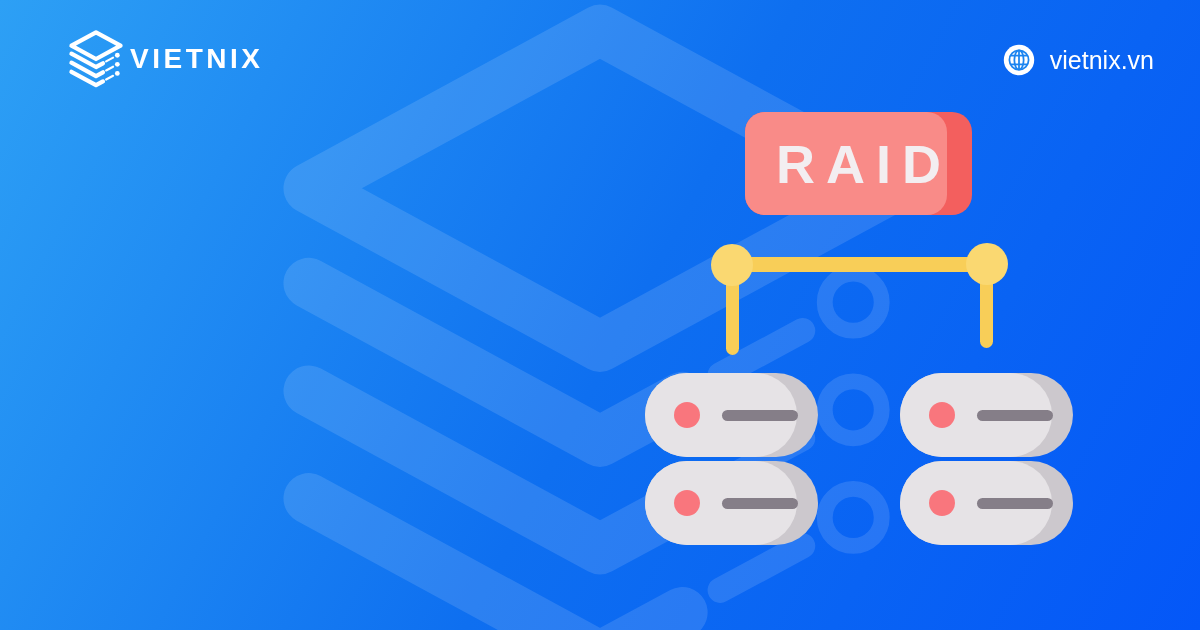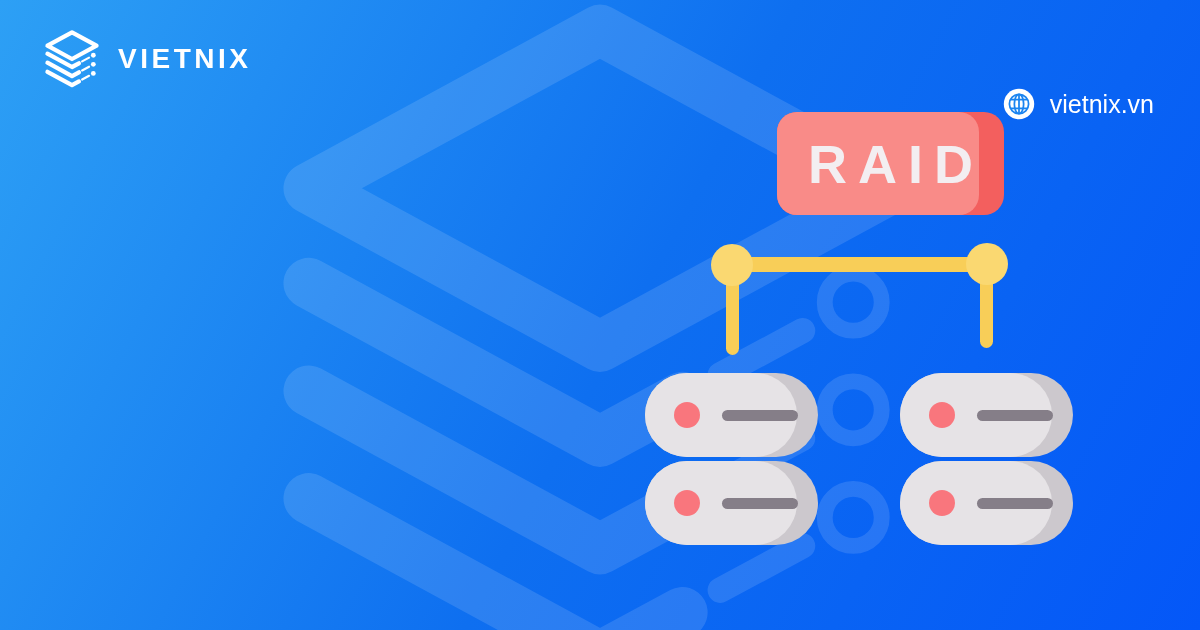--- a/index.html
+++ b/index.html
@@ -15,37 +15,36 @@
   .banner{
     position:relative;width:1200px;height:630px;overflow:hidden;
     background:linear-gradient(118deg,var(--bg-top-left) 0%,var(--bg-mid) 52%,var(--bg-bottom-right) 100%);
   }
   
   .watermark{
     position:absolute;left:220px;top:-8px;width:760px;height:709px;
     color:#FFFFFF;opacity:var(--watermark-opacity);pointer-events:none;
   }
   
-  .header-left{position:absolute;left:40px;top:28px;display:flex;align-items:center;gap:14px;}
+  .header-left{position:absolute;left:64px;top:28px;display:flex;align-items:center;gap:2px;}
   .logo-icon{width:64px;height:62px;color:#FFFFFF;}
   .brand{color:var(--text-white);font-size:28px;font-weight:bold;letter-spacing:3.5px;}
-  .header-right{position:absolute;right:46px;top:44px;display:flex;align-items:center;gap:15px;margin-top:44px;}
+  .header-right{position:absolute;right:46px;top:44px;display:flex;align-items:center;gap:15px;}
   .globe-icon{width:32px;height:32px;}
   .website{color:var(--text-white);font-size:25px;font-weight:400;}
   
   .title-badge{
     position:absolute;left:113px;top:258px;width:407px;height:108px;border-radius:26px;
     background:var(--title-badge-bg);display:flex;align-items:center;justify-content:center;
   }
   .title-badge span{color:var(--text-white);font-size:55px;font-weight:800;letter-spacing:1px;}
   
   .raid-sticker{
     position:absolute;left:745px;top:112px;width:227px;height:103px;border-radius:20px;
     background:var(--sticker-dark);
-    margin-left:32px;
   }
   .raid-sticker .face{
     position:absolute;left:0;top:0;width:202px;height:103px;border-radius:20px;
     background:var(--sticker-light);
   }
   .raid-sticker .label{
     position:absolute;left:0;top:0;width:227px;height:103px;
     display:flex;align-items:center;justify-content:center;
     color:var(--sticker-text);font-size:54px;font-weight:bold;letter-spacing:11px;
     text-indent:11px;

